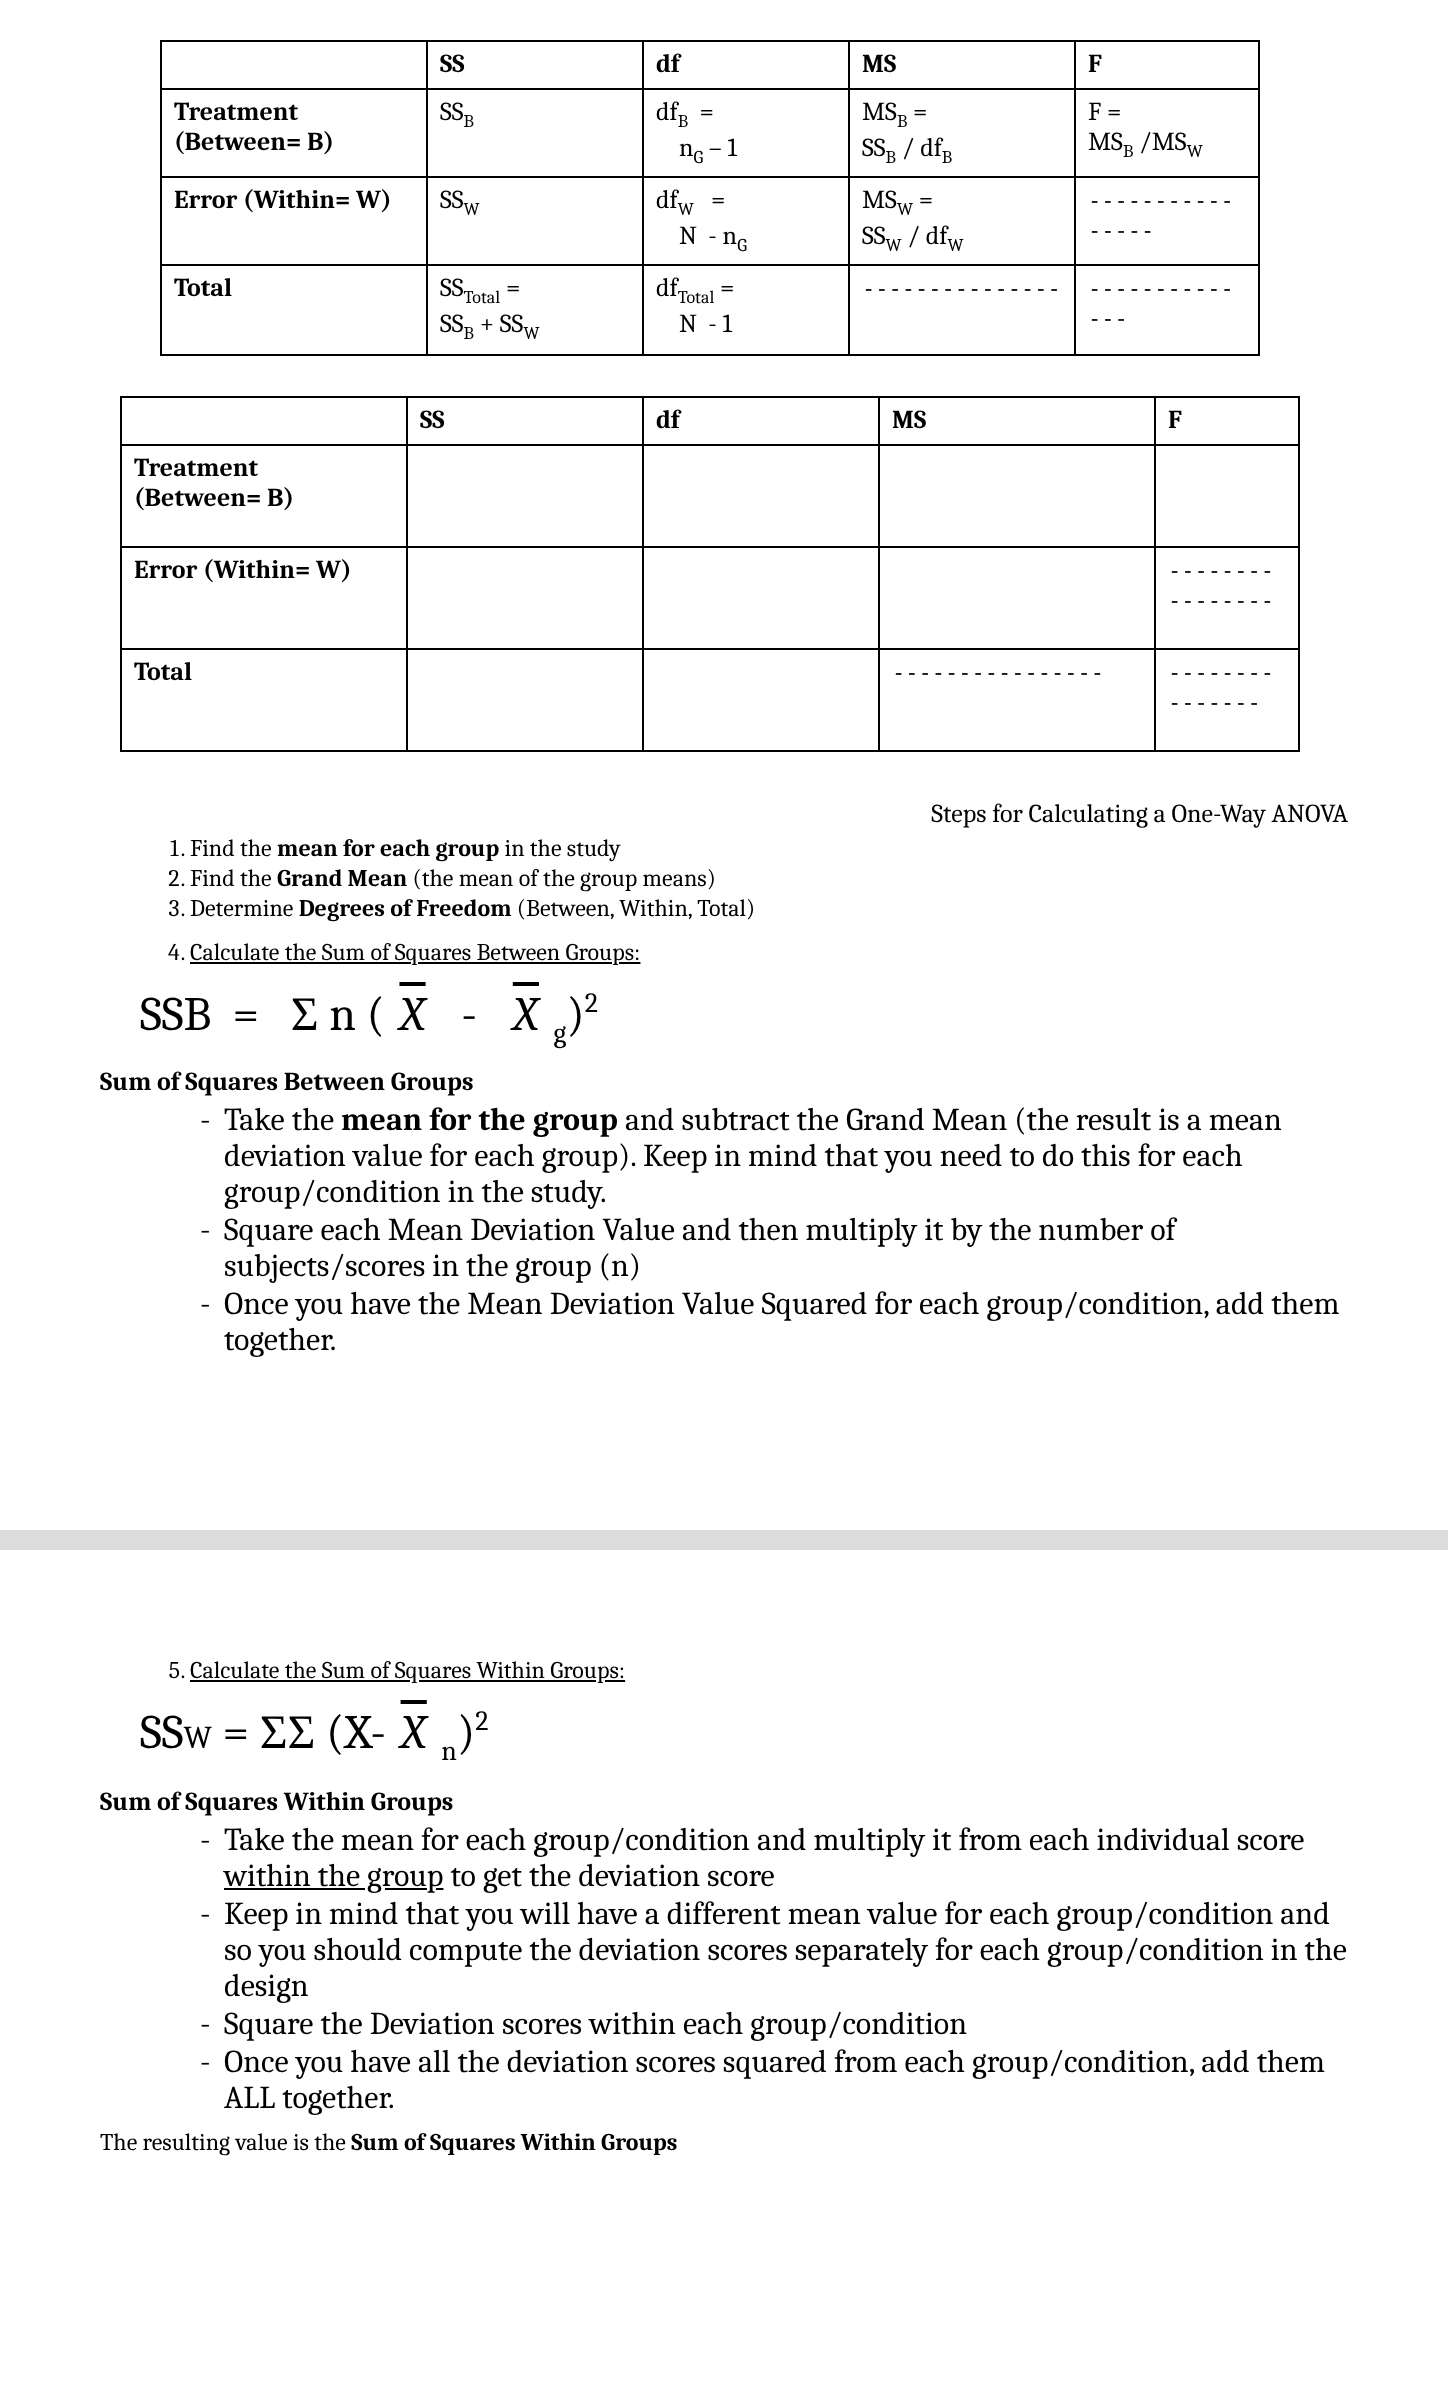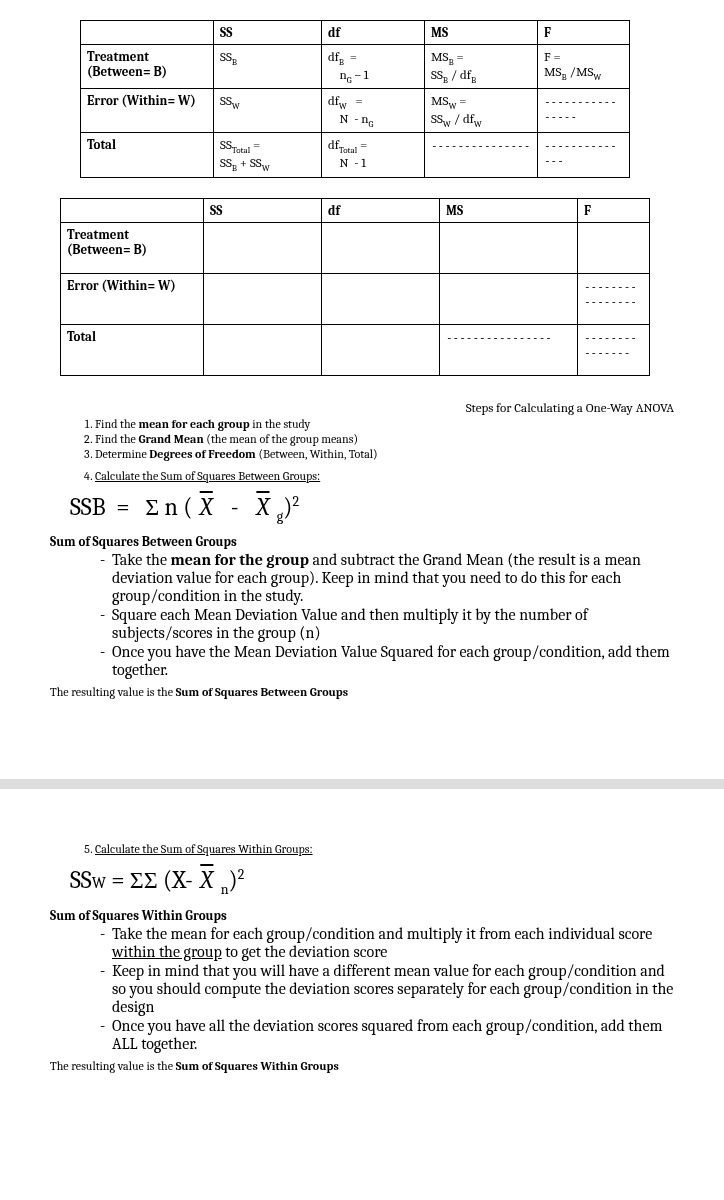--- a/index.html
+++ b/index.html
@@ -216,38 +216,38 @@
   <div class="formula">
     SSB&nbsp;&nbsp;=&nbsp;&nbsp;&nbsp;Σ n ( <span class="overline"><i>X</i></span>&nbsp;&nbsp;&nbsp;-&nbsp;&nbsp;&nbsp;<span class="overline"><i>X</i></span> <span class="small">g</span>)<span class="sup">2</span>
   </div>
 
   <div class="section-head">Sum of Squares Between Groups</div>
   <ul class="dash">
     <li><span>Take the </span><b>mean for the group</b><span> and subtract the Grand Mean (the result is a mean deviation value for each group). Keep in mind that you need to do this for each group/condition in the study.</span></li>
     <li>Square each Mean Deviation Value  and then multiply it by the number of subjects/scores in the group (n)</li>
     <li>Once you have the Mean Deviation Value Squared for each group/condition, add them together.</li>
   </ul>
-  <div class="result"><span>The resulting value is the </span><b>Sum of Squares Between Groups</b></div>
 
 </div>
 
 <div class="page-gap"></div>
 <div class="divider"></div>
 
 <div class="page" style="padding-top:51px">
 
   <ol class="steps" start="5">
     <li><span class="underline">Calculate the Sum of Squares Within Groups:</span></li>
   </ol>
 
   <div class="formula">
     SS<span style="font-size:16px">W</span> = ΣΣ (X- <span class="overline"><i>X</i></span> <span class="small">n</span>)<span class="sup">2</span>
   </div>
 
   <div class="section-head">Sum of Squares Within Groups</div>
   <ul class="dash">
     <li><span>Take the mean for each group/condition and multiply it from each individual score </span><span class="underline">within the group</span><span> to get the deviation score</span></li>
     <li>Keep in mind that you will have a different mean value for each group/condition and so you should compute the deviation scores separately for each group/condition in the design</li>
+    <li>Square the Deviation scores within each group/condition</li>
     <li>Once you have all the deviation scores squared from each group/condition, add them ALL together.</li>
   </ul>
   <div class="result"><span>The resulting value is the </span><b>Sum of Squares Within Groups</b></div>
 
 </div>
 
 </body></html>

